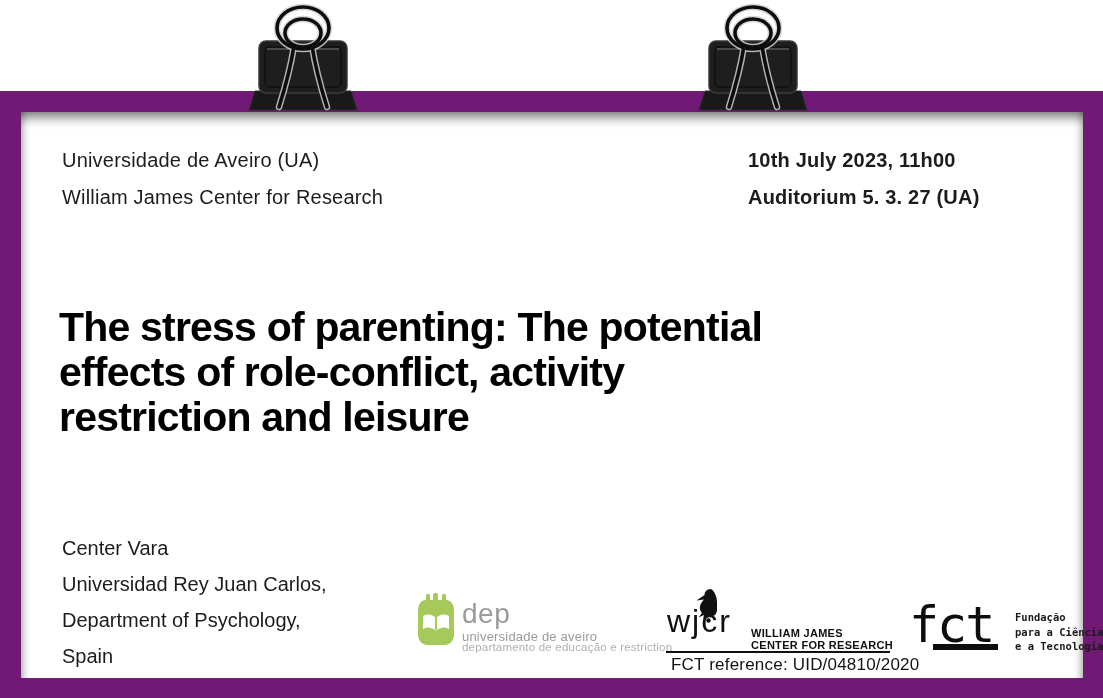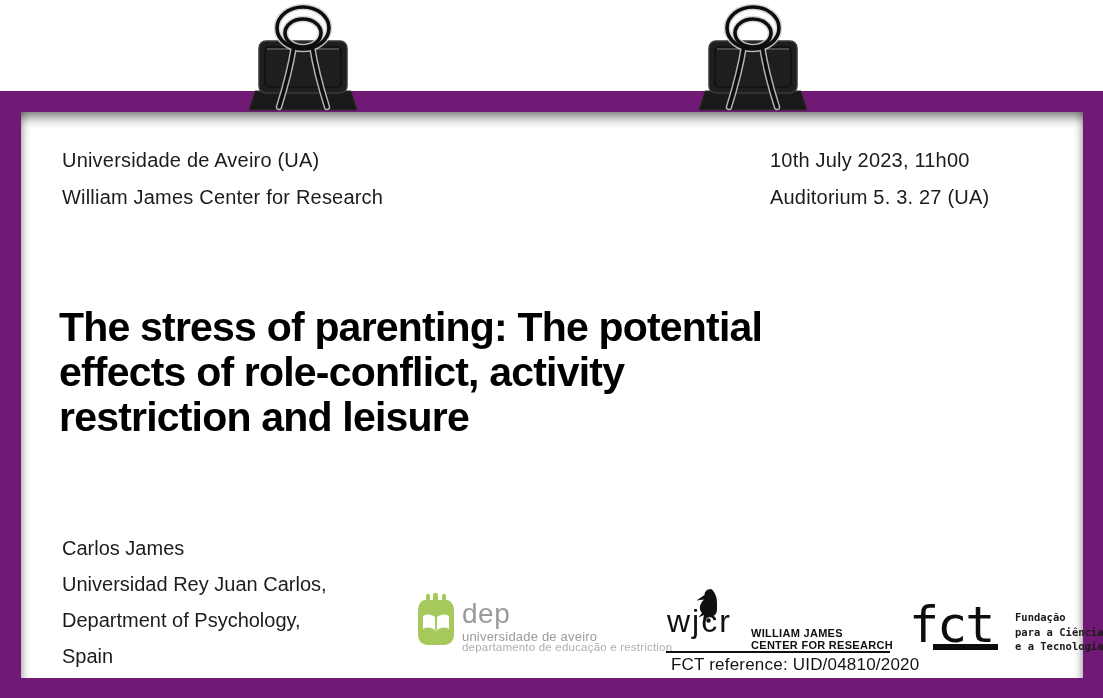--- a/index.html
+++ b/index.html
@@ -13,21 +13,21 @@
     box-shadow:inset 0 14px 12px -9px rgba(0,0,0,.55),
                inset 10px 0 9px -9px rgba(0,0,0,.40),
                inset -10px 0 9px -9px rgba(0,0,0,.40);
   }
   .clip{position:absolute;top:3px;width:116px;height:110px;}
   .clip-1{left:245px;}
   .clip-2{left:695px;}
 
   .hdr{position:absolute;top:30px;font-size:20px;line-height:37px;color:#1c1c1c;letter-spacing:.2px;}
   .hdr-left{left:41px;}
-  .hdr-right{left:749px;}
+  .hdr-right{left:727px;font-weight:bold;}
 
   .title{
     position:absolute;left:38px;top:193px;width:860px;
     font-size:41px;line-height:45px;font-weight:bold;color:#000;letter-spacing:-.8px;
   }
   .speaker{position:absolute;left:41px;top:418px;font-size:20px;line-height:36px;color:#1c1c1c;}
 
   
   .dep-logo{position:absolute;left:394px;top:480px;width:290px;height:64px;}
   .dep-logo .icon{position:absolute;left:0;top:0;}
@@ -74,21 +74,21 @@
       <div>Auditorium 5. 3. 27 (UA)</div>
     </div>
 
     <div class="title">
       <div>The stress of parenting: The potential</div>
       <div>effects of role-conflict, activity</div>
       <div>restriction and leisure</div>
     </div>
 
     <div class="speaker">
-      <div>Carlos James</div>
+      <div>Center Vara</div>
       <div>Universidad Rey Juan Carlos,</div>
       <div>Department of Psychology,</div>
       <div>Spain</div>
     </div>
 
     <div class="dep-logo">
       <svg class="icon" width="42" height="53" viewBox="0 0 42 53">
         <path fill="#a5ca5b" d="M3 19 C3 11 7 8 11 8 L11 4 C11 1 15 1 15 4 L15 8 L18 8 L18 3 C18 0 23 0 23 3 L23 8 L27 8 L27 4 C27 1 31 1 31 4 L31 8 C36 8 39 12 39 19 L39 42 C39 49 35 53 29 53 L13 53 C7 53 3 49 3 42 Z"></path>
         <path fill="#ffffff" d="M8 24 C13 21.5 17.5 22.5 21 26 C24.5 22.5 29 21.5 34 24 L34 37 C29 34.5 24.5 35.5 21 39 C17.5 35.5 13 34.5 8 37 Z"></path>
         <path fill="#a5ca5b" d="M20 25 L22 25 L22 38 L20 38 Z"></path>

